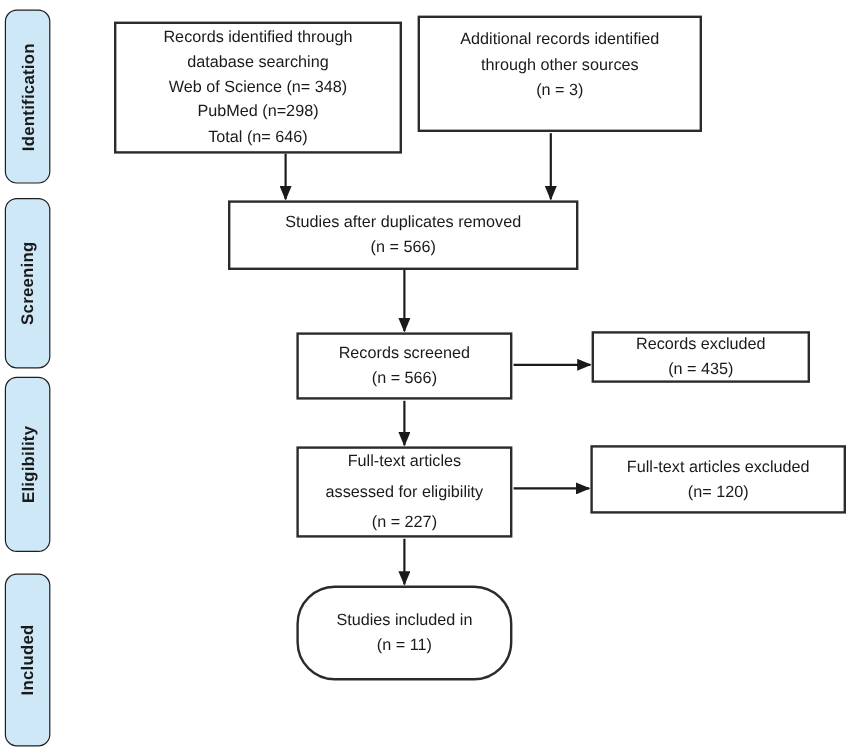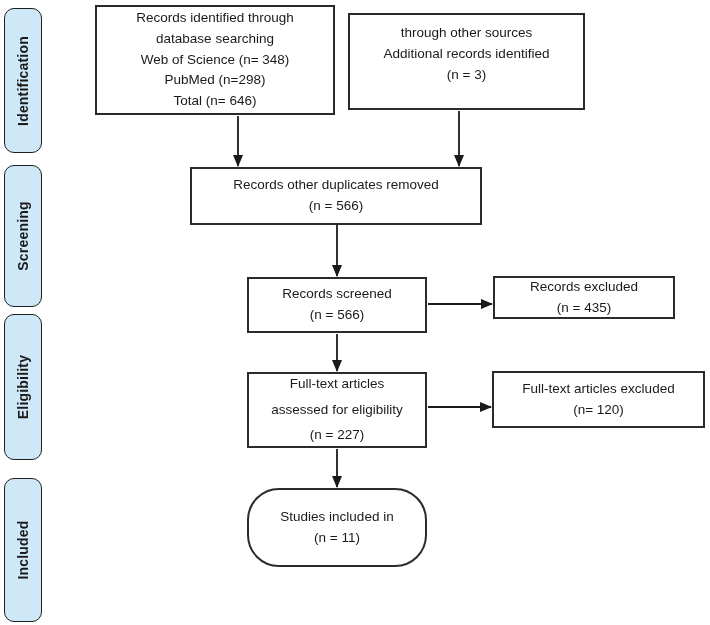--- a/index.html
+++ b/index.html
@@ -83,36 +83,36 @@
   <div class="stage" style="top:165px;height:142px;">
     <span>Screening</span>
   </div>
   <div class="stage" style="top:314px;height:146px;">
     <span>Eligibility</span>
   </div>
   <div class="stage" style="top:478px;height:144px;">
     <span>Included</span>
   </div>
 
-  <div class="box" style="left:95px;top:5px;width:240px;height:110px;">
+  <div class="box" style="left:95px;top:18px;width:240px;height:110px;">
     <span>Records identified through</span>
     <span>database searching</span>
     <span>Web of Science (n= 348)</span>
     <span>PubMed (n=298)</span>
     <span>Total (n= 646)</span>
   </div>
 
   <div class="box" style="left:348px;top:13px;width:237px;height:97px;padding-bottom:14px;">
+    <span>Additional records identified</span>
     <span>through other sources</span>
-    <span>Additional records identified</span>
     <span>(n = 3)</span>
   </div>
 
   <div class="box" style="left:190px;top:167px;width:292px;height:58px;">
-    <span>Records other duplicates removed</span>
+    <span>Studies after duplicates removed</span>
     <span>(n = 566)</span>
   </div>
 
   <div class="box" style="left:247px;top:277px;width:180px;height:56px;">
     <span>Records screened</span>
     <span>(n = 566)</span>
   </div>
 
   <div class="box" style="left:493px;top:276px;width:182px;height:43px;">
     <span>Records excluded</span>

